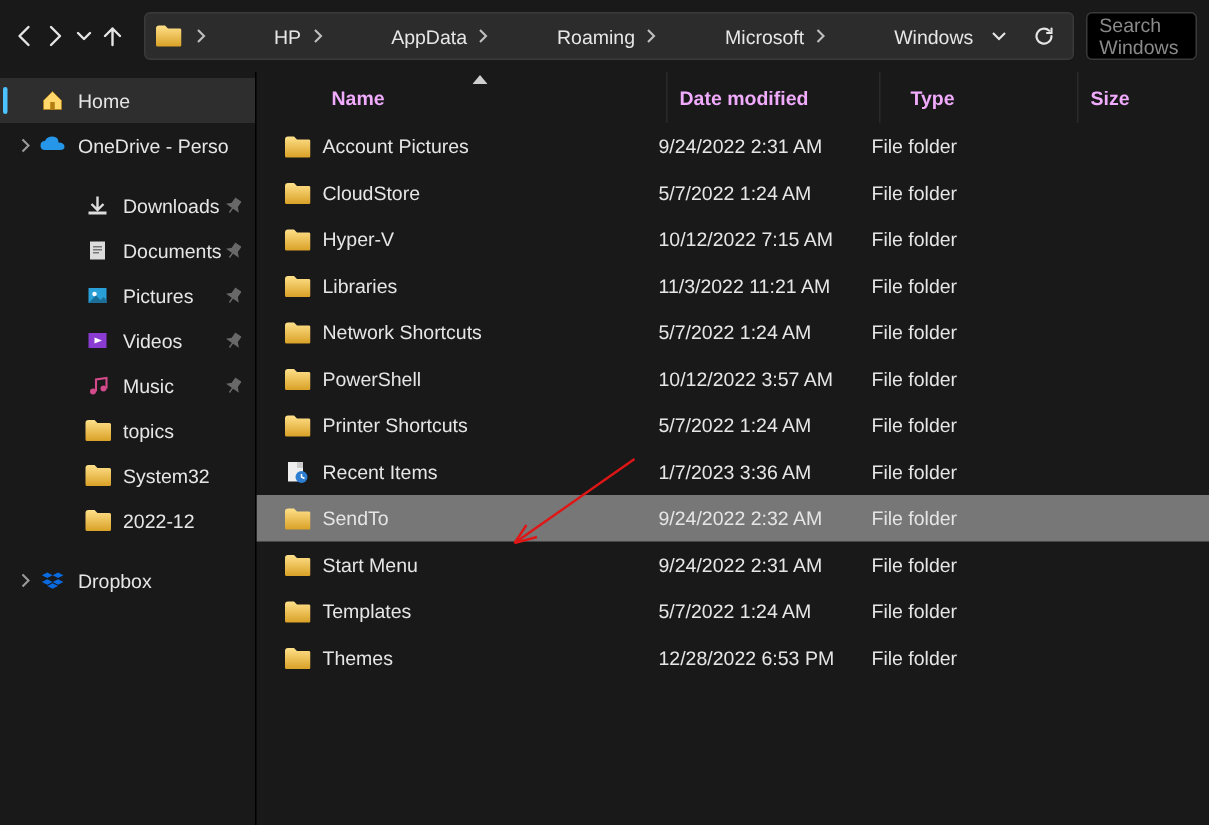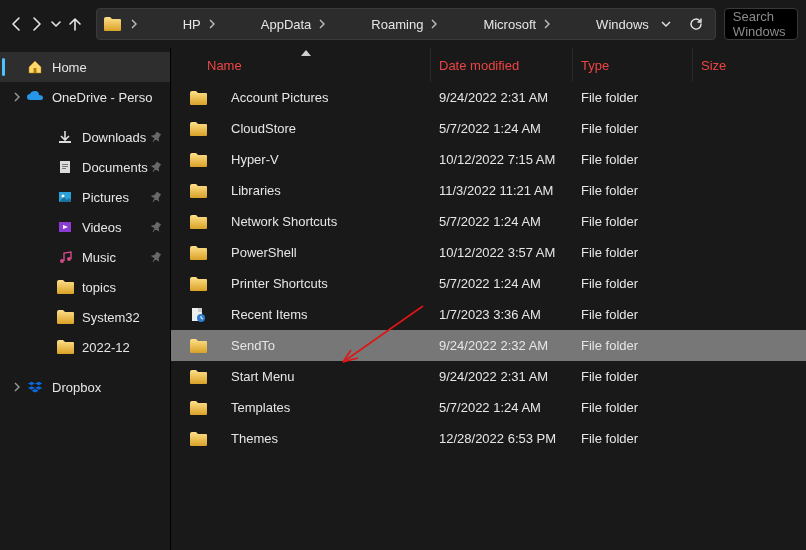--- a/index.html
+++ b/index.html
@@ -29,33 +29,33 @@
   .side-item.selected::before { content:""; position:absolute; left:2px; top:6px; bottom:6px; width:3px; background:#4cc2ff; border-radius:2px;}
   .side-caret { width:14px; display:flex; align-items:center; justify-content:center; opacity:0.8;}
   .side-caret.hidden { visibility:hidden; }
   .side-icon { width:18px; height:18px; display:flex; align-items:center; justify-content:center; margin:0 8px 0 2px;}
   .side-label { flex:1; white-space:nowrap; overflow:hidden; text-overflow:ellipsis; color:#e6e6e6;}
   .pin { width:14px; height:14px; display:flex; align-items:center; justify-content:center; opacity:0.55;}
   .side-gap { height:10px; }
   .indent { padding-left:22px;margin-left:32px; }
 
   .main { flex:1; background:#191919; display:flex; flex-direction:column; border-left:1px solid #000;}
-  .headrow { display:flex; align-items:center; height:34px; color:#ef4444; padding-left:10px; }
+  .headrow { display:flex; align-items:center; height:34px; color:#f0abfc; padding-left:24px;font-weight:bold; }
   .hcol { display:flex; align-items:center; height:100%; border-right:1px solid #2a2a2a; padding-left:8px; }
   .hcol.name { width:250px; position:relative;}
   .hcol.name .sort { position:absolute; left:50%; top:2px; transform:translateX(-50%); }
   .hcol.date { width:142px; }
-  .hcol.type { width:120px; }
+  .hcol.type { width:120px;margin-left:12px; }
   .hcol.size { flex:1; border-right:none;}
 
   .rows { flex:1; overflow:auto; }
   .row { display:flex; align-items:center; height:31px; padding-left:10px; cursor:pointer; color:#e6e6e6;}
   .row.selected { background:#777777; color:#e5e5e5; }
   .cell { display:flex; align-items:center; padding-left:8px;}
-  .cell.name { width:250px; gap:24px;}
+  .cell.name { width:250px; gap:8px;}
   .cell.date { width:142px; }
   .cell.type { width:120px; }
   .cell.size { flex:1; }
   .folder-ico { width:18px; height:18px; display:flex; align-items:center; justify-content:center; }
 
   
   .arrow { position:absolute; pointer-events:none; }
 
   svg { display:block; }
 </style>

